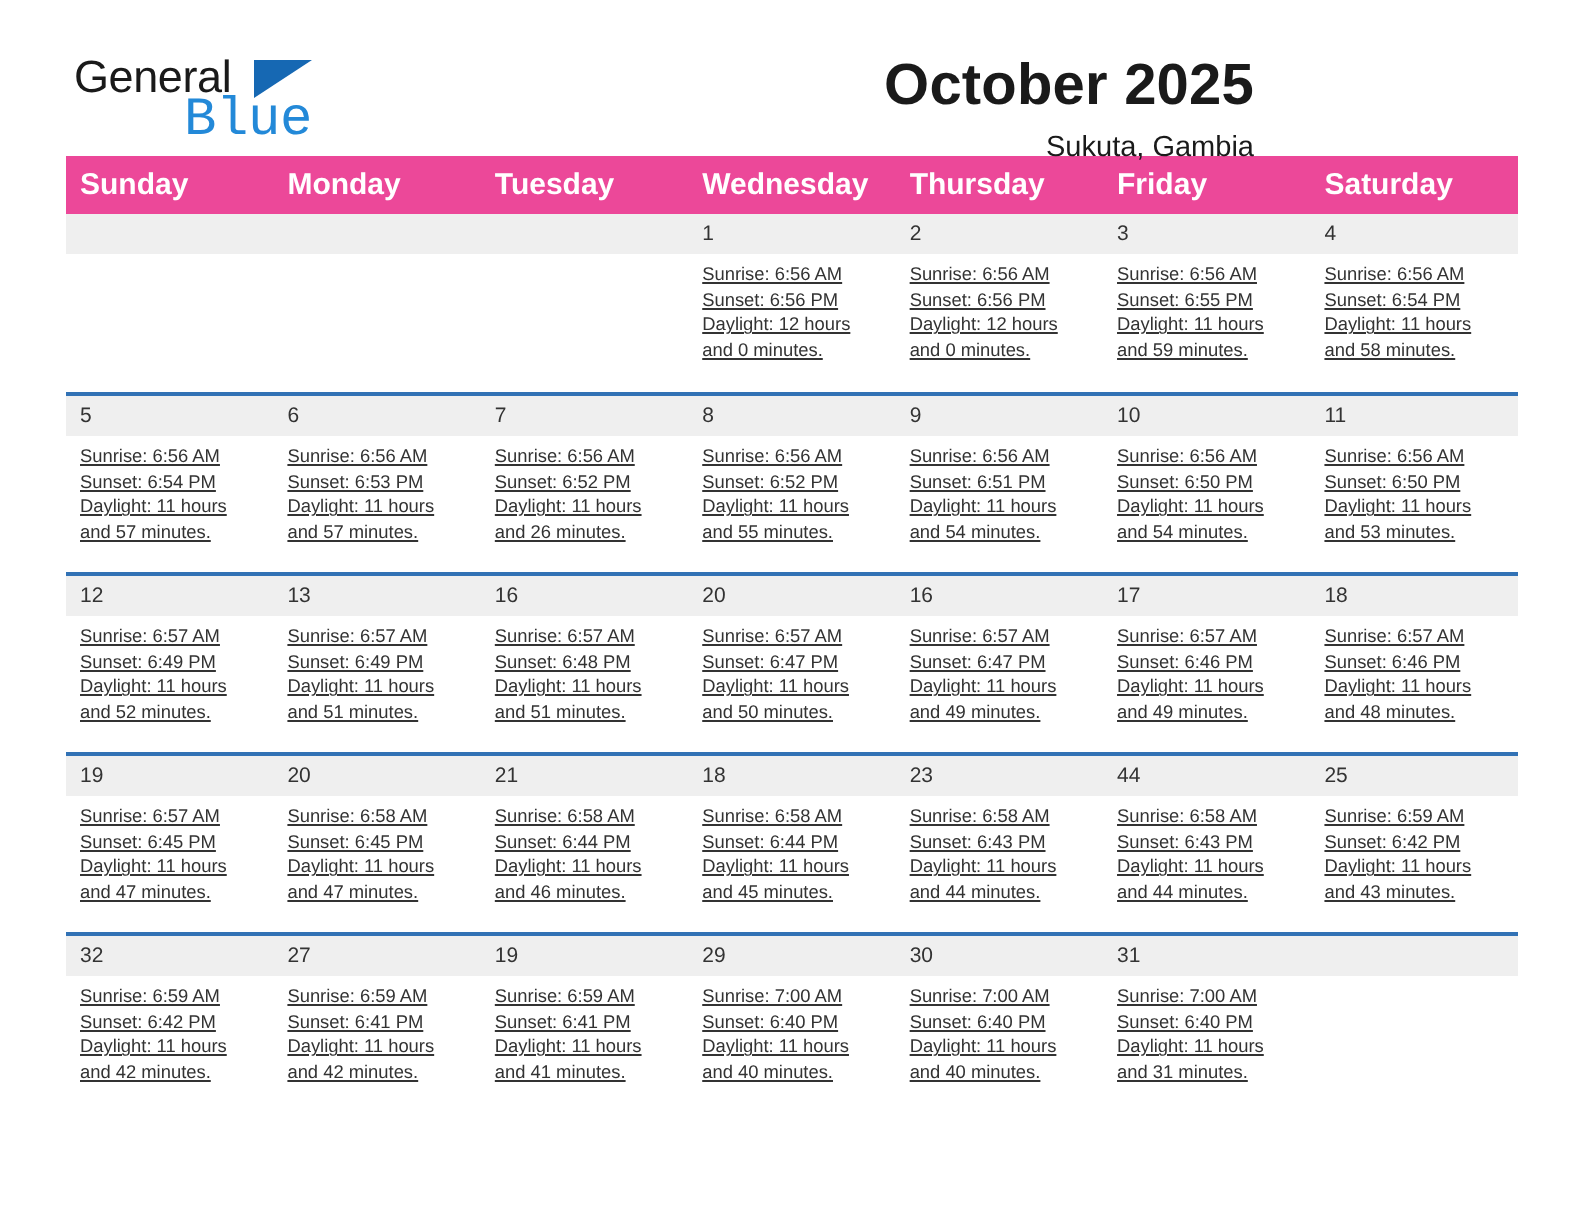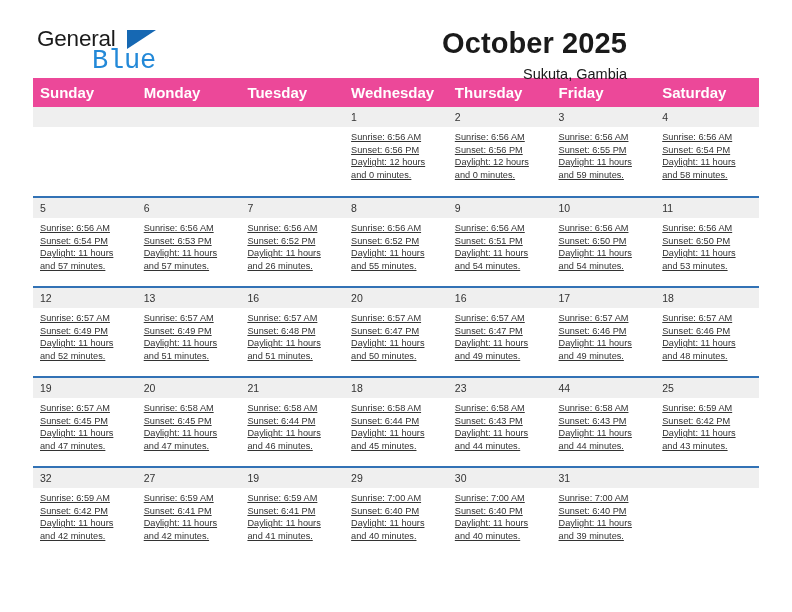--- a/index.html
+++ b/index.html
@@ -547,21 +547,21 @@
               </div>
             </div>
           </td>
           <td>
             <div class="cell-inner">
               <div class="daynum">31</div>
               <div class="cellbody">
                 <div>Sunrise: 7:00 AM</div>
                 <div>Sunset: 6:40 PM</div>
                 <div>Daylight: 11 hours</div>
-                <div>and 39 minutes.</div>
+                <div>and 31 minutes.</div>
               </div>
             </div>
           </td>
           <td>
             <div class="cell-inner">
               <div class="daynum empty"></div>
               <div class="cellbody">
                 <div></div>
                 <div></div>
                 <div></div>

